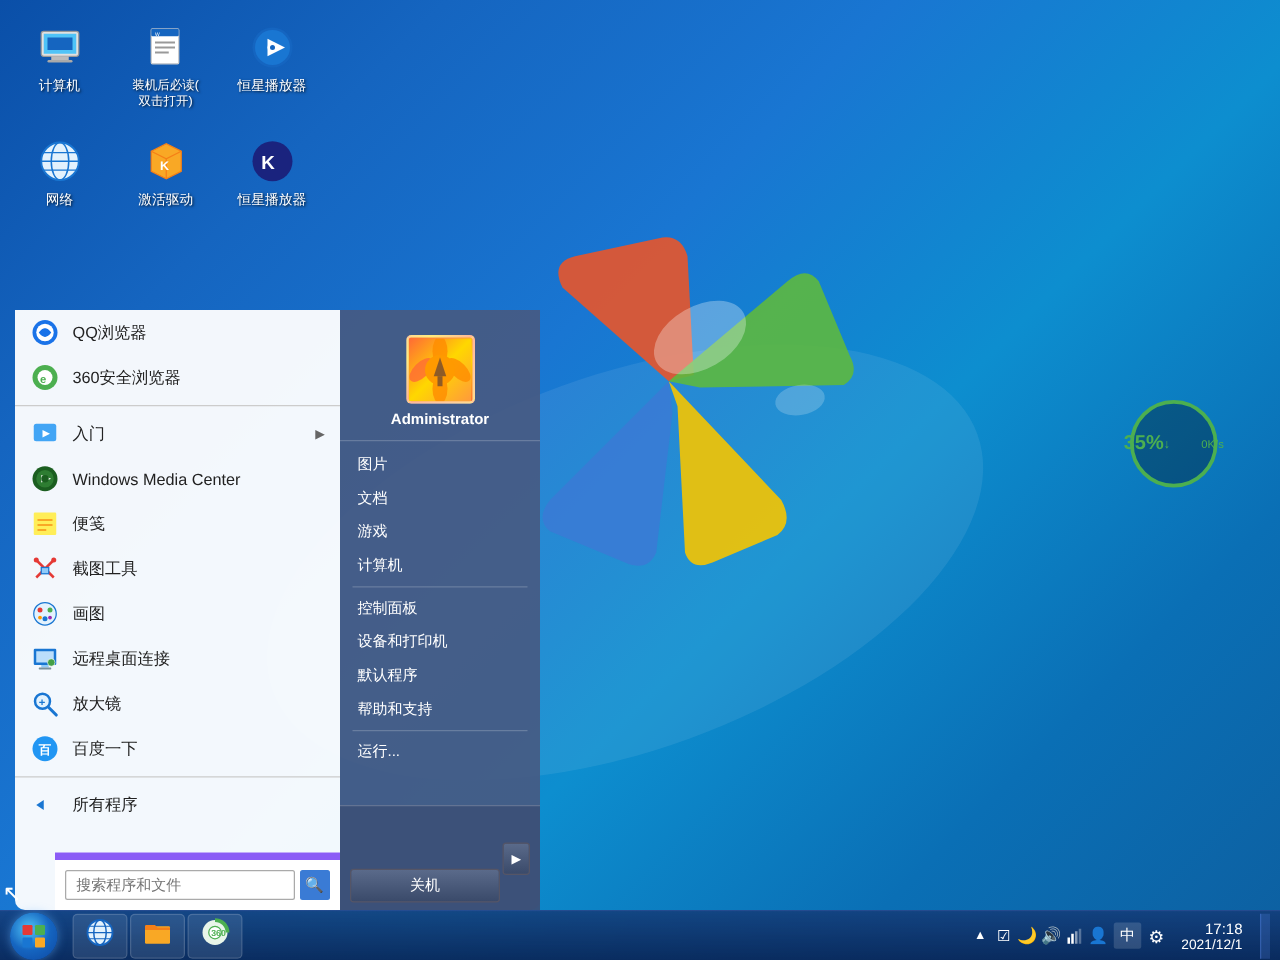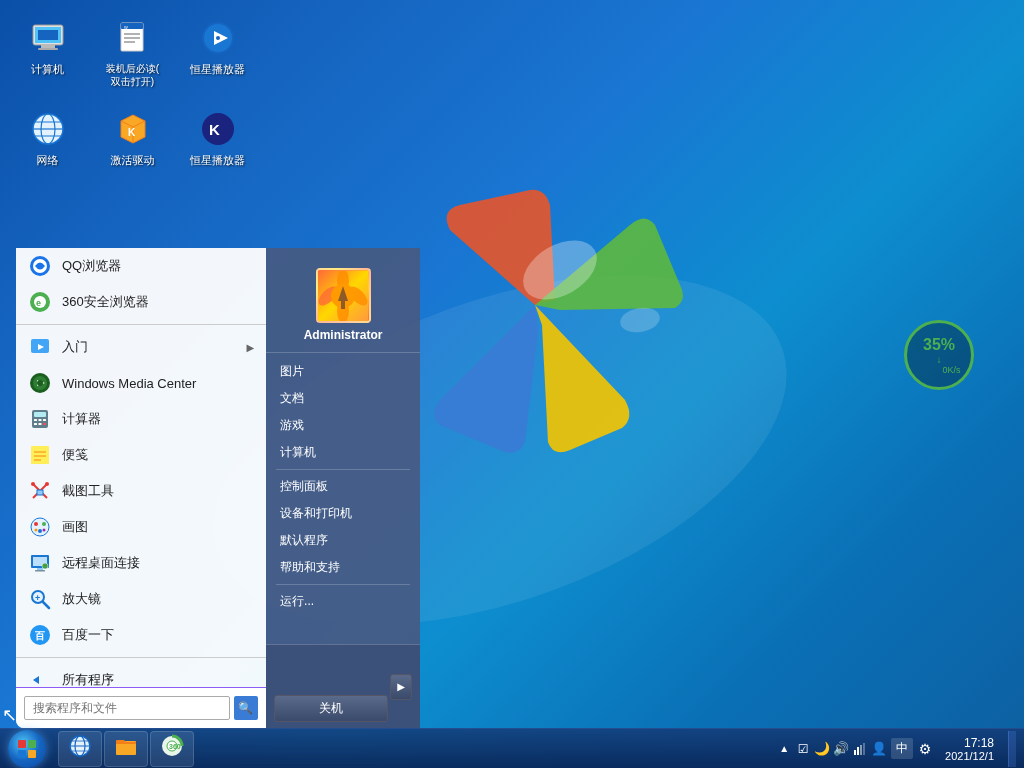--- a/index.html
+++ b/index.html
@@ -64,21 +64,21 @@
     .network-widget {
       position: absolute;
       top: 320px;
       right: 50px;
       width: 70px;
       height: 70px;
       border-radius: 50%;
       border: 3px solid #4caf50;
       background: rgba(0,0,0,0.3);
       display: flex;
-      flex-direction: column;
+      flex-direction: row;
       align-items: center;
       justify-content: center;
       color: white;
     }
 
     .network-percent {
       font-size: 16px;
       font-weight: bold;
       color: #4caf50;
     }
@@ -86,27 +86,26 @@
     .network-speed {
       font-size: 9px;
       color: #4caf50;
       margin-left: 25px;
     }
 
     
     .start-menu {
       position: absolute;
       bottom: 40px;
-      left: 0;
+      left: 12px;
       display: flex;
       width: 420px;
       height: 480px;
       background: transparent;
       z-index: 100;
-      padding-left: 16px;
     }
 
     .start-menu-left {
       width: 260px;
       background: rgba(255,255,255,0.95);
       border-radius: 0 0 0 8px;
       display: flex;
       flex-direction: column;
       overflow: hidden;
     }
@@ -156,21 +155,22 @@
       background: #ccc;
       margin: 4px 0;
     }
 
     
     .search-bar {
       display: flex;
       align-items: center;
       padding: 8px;
       background: rgba(255,255,255,0.95);
-      border-top: 1px solid #8b5cf6;
+      border-top: 6px solid #8b5cf6;
+      margin-left: 32px;
     }
 
     .search-input {
       flex: 1;
       border: 1px solid #aaa;
       border-radius: 2px;
       padding: 4px 8px;
       font-size: 12px;
       outline: none;
       background: white;
@@ -576,35 +576,20 @@
             <svg width="22" height="22" viewBox="0 0 22 22">
               <circle cx="11" cy="11" r="10" fill="#1b5e20"></circle>
               <circle cx="11" cy="11" r="7" fill="#2e7d32"></circle>
               <polygon points="8,8 16,11 8,14" fill="white"></polygon>
               <circle cx="11" cy="11" r="3" fill="#1b5e20"></circle>
             </svg>
           </div>
           <span>Windows Media Center</span>
         </div>
 
-        <div class="menu-item">
-          <div class="menu-icon">
-            <svg width="22" height="22" viewBox="0 0 22 22">
-              <rect x="3" y="2" width="16" height="18" rx="2" fill="#607d8b"></rect>
-              <rect x="5" y="4" width="12" height="5" rx="1" fill="#b2ebf2"></rect>
-              <rect x="5" y="11" width="3" height="2" rx="0.5" fill="white"></rect>
-              <rect x="9.5" y="11" width="3" height="2" rx="0.5" fill="white"></rect>
-              <rect x="14" y="11" width="3" height="2" rx="0.5" fill="white"></rect>
-              <rect x="5" y="15" width="3" height="2" rx="0.5" fill="white"></rect>
-              <rect x="9.5" y="15" width="3" height="2" rx="0.5" fill="white"></rect>
-              <rect x="14" y="15" width="3" height="2" rx="0.5" fill="#ef5350"></rect>
-            </svg>
-          </div>
-          <span>计算器</span>
-        </div>
 
         <div class="menu-item">
           <div class="menu-icon">
             <svg width="22" height="22" viewBox="0 0 22 22">
               <rect x="2" y="2" width="18" height="18" rx="1" fill="#ffee58"></rect>
               <line x1="5" y1="8" x2="17" y2="8" stroke="#f9a825" stroke-width="1.5"></line>
               <line x1="5" y1="12" x2="17" y2="12" stroke="#f9a825" stroke-width="1.5"></line>
               <line x1="5" y1="16" x2="12" y2="16" stroke="#f9a825" stroke-width="1.5"></line>
             </svg>
           </div>

